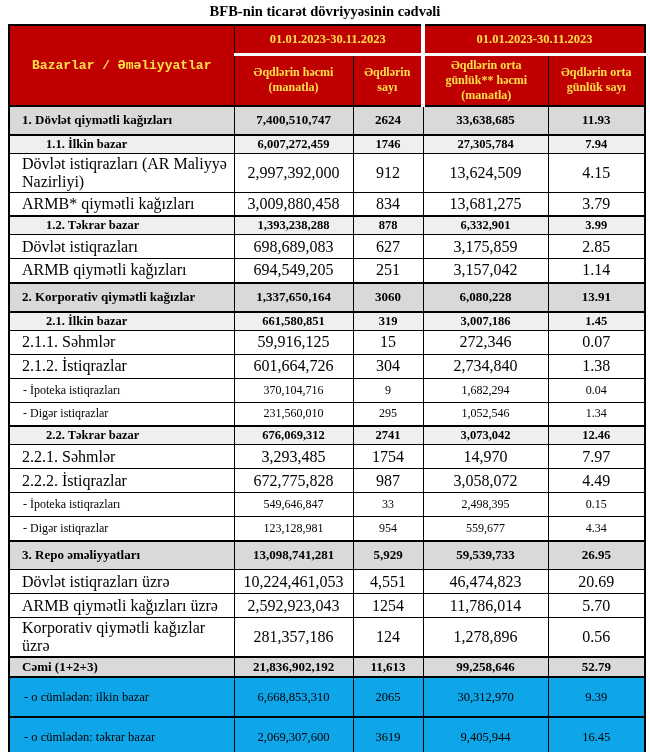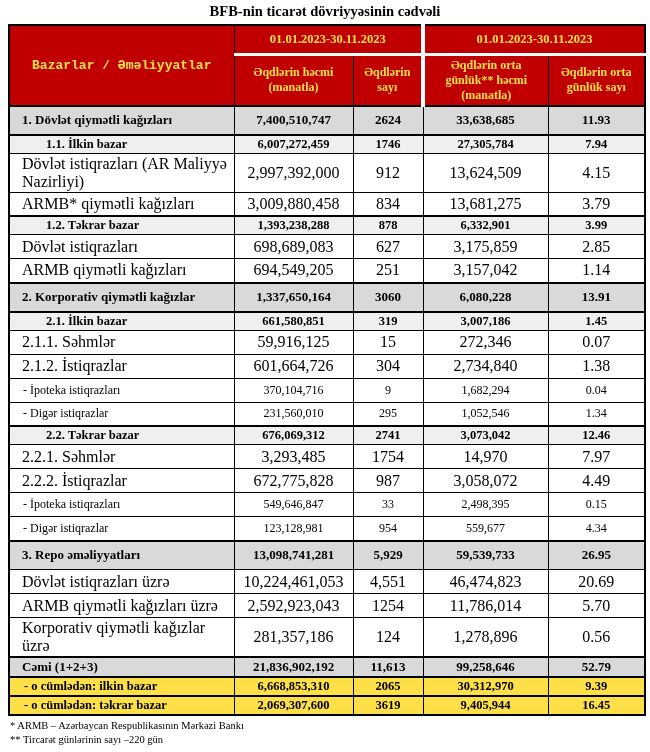--- a/index.html
+++ b/index.html
@@ -61,21 +61,21 @@
   tr.row-section   { background: #D9D9D9; font-weight: bold; font-size: 13px;   height: 29px; }
   tr.row-section td   { border-top: 2px solid #000; }
   tr.row-subsection{ background: #EFEFEF; font-weight: bold; font-size: 12.5px; height: 17px; }
   tr.row-subsection td{ border-top: 2px solid #000; }
   tr.row-subsection td.label { padding-left: 36px; }
   tr.row-detail    { background: #ffffff; font-size: 16px; height: 24px; }
   tr.row-detail2   { background: #ffffff; font-size: 12px; height: 24px; }
   tr.row-detail2 td.label { padding-left: 13px; margin-top: 37px; }
   tr.row-total     { background: #D9D9D9; font-weight: bold; font-size: 13px;   height: 16px; }
   tr.row-total td     { border-top: 2px solid #000; }
-  tr.row-subtotal  { background: #fde047; font-weight: bold; font-size: 12.5px; height: 19px; }
+  tr.row-subtotal  { background: #0ea5e9; font-weight: normal; font-size: 12.5px; height: 40px; }
   tr.row-subtotal td  { border-top: 2px solid #000; }
   tr.row-subtotal td.label { padding-left: 14px; }
 
   
   .footnotes {
     margin: 3px 0 0 10px;
     font-size: 10.5px;
     line-height: 1.3;
   }
 </style>

